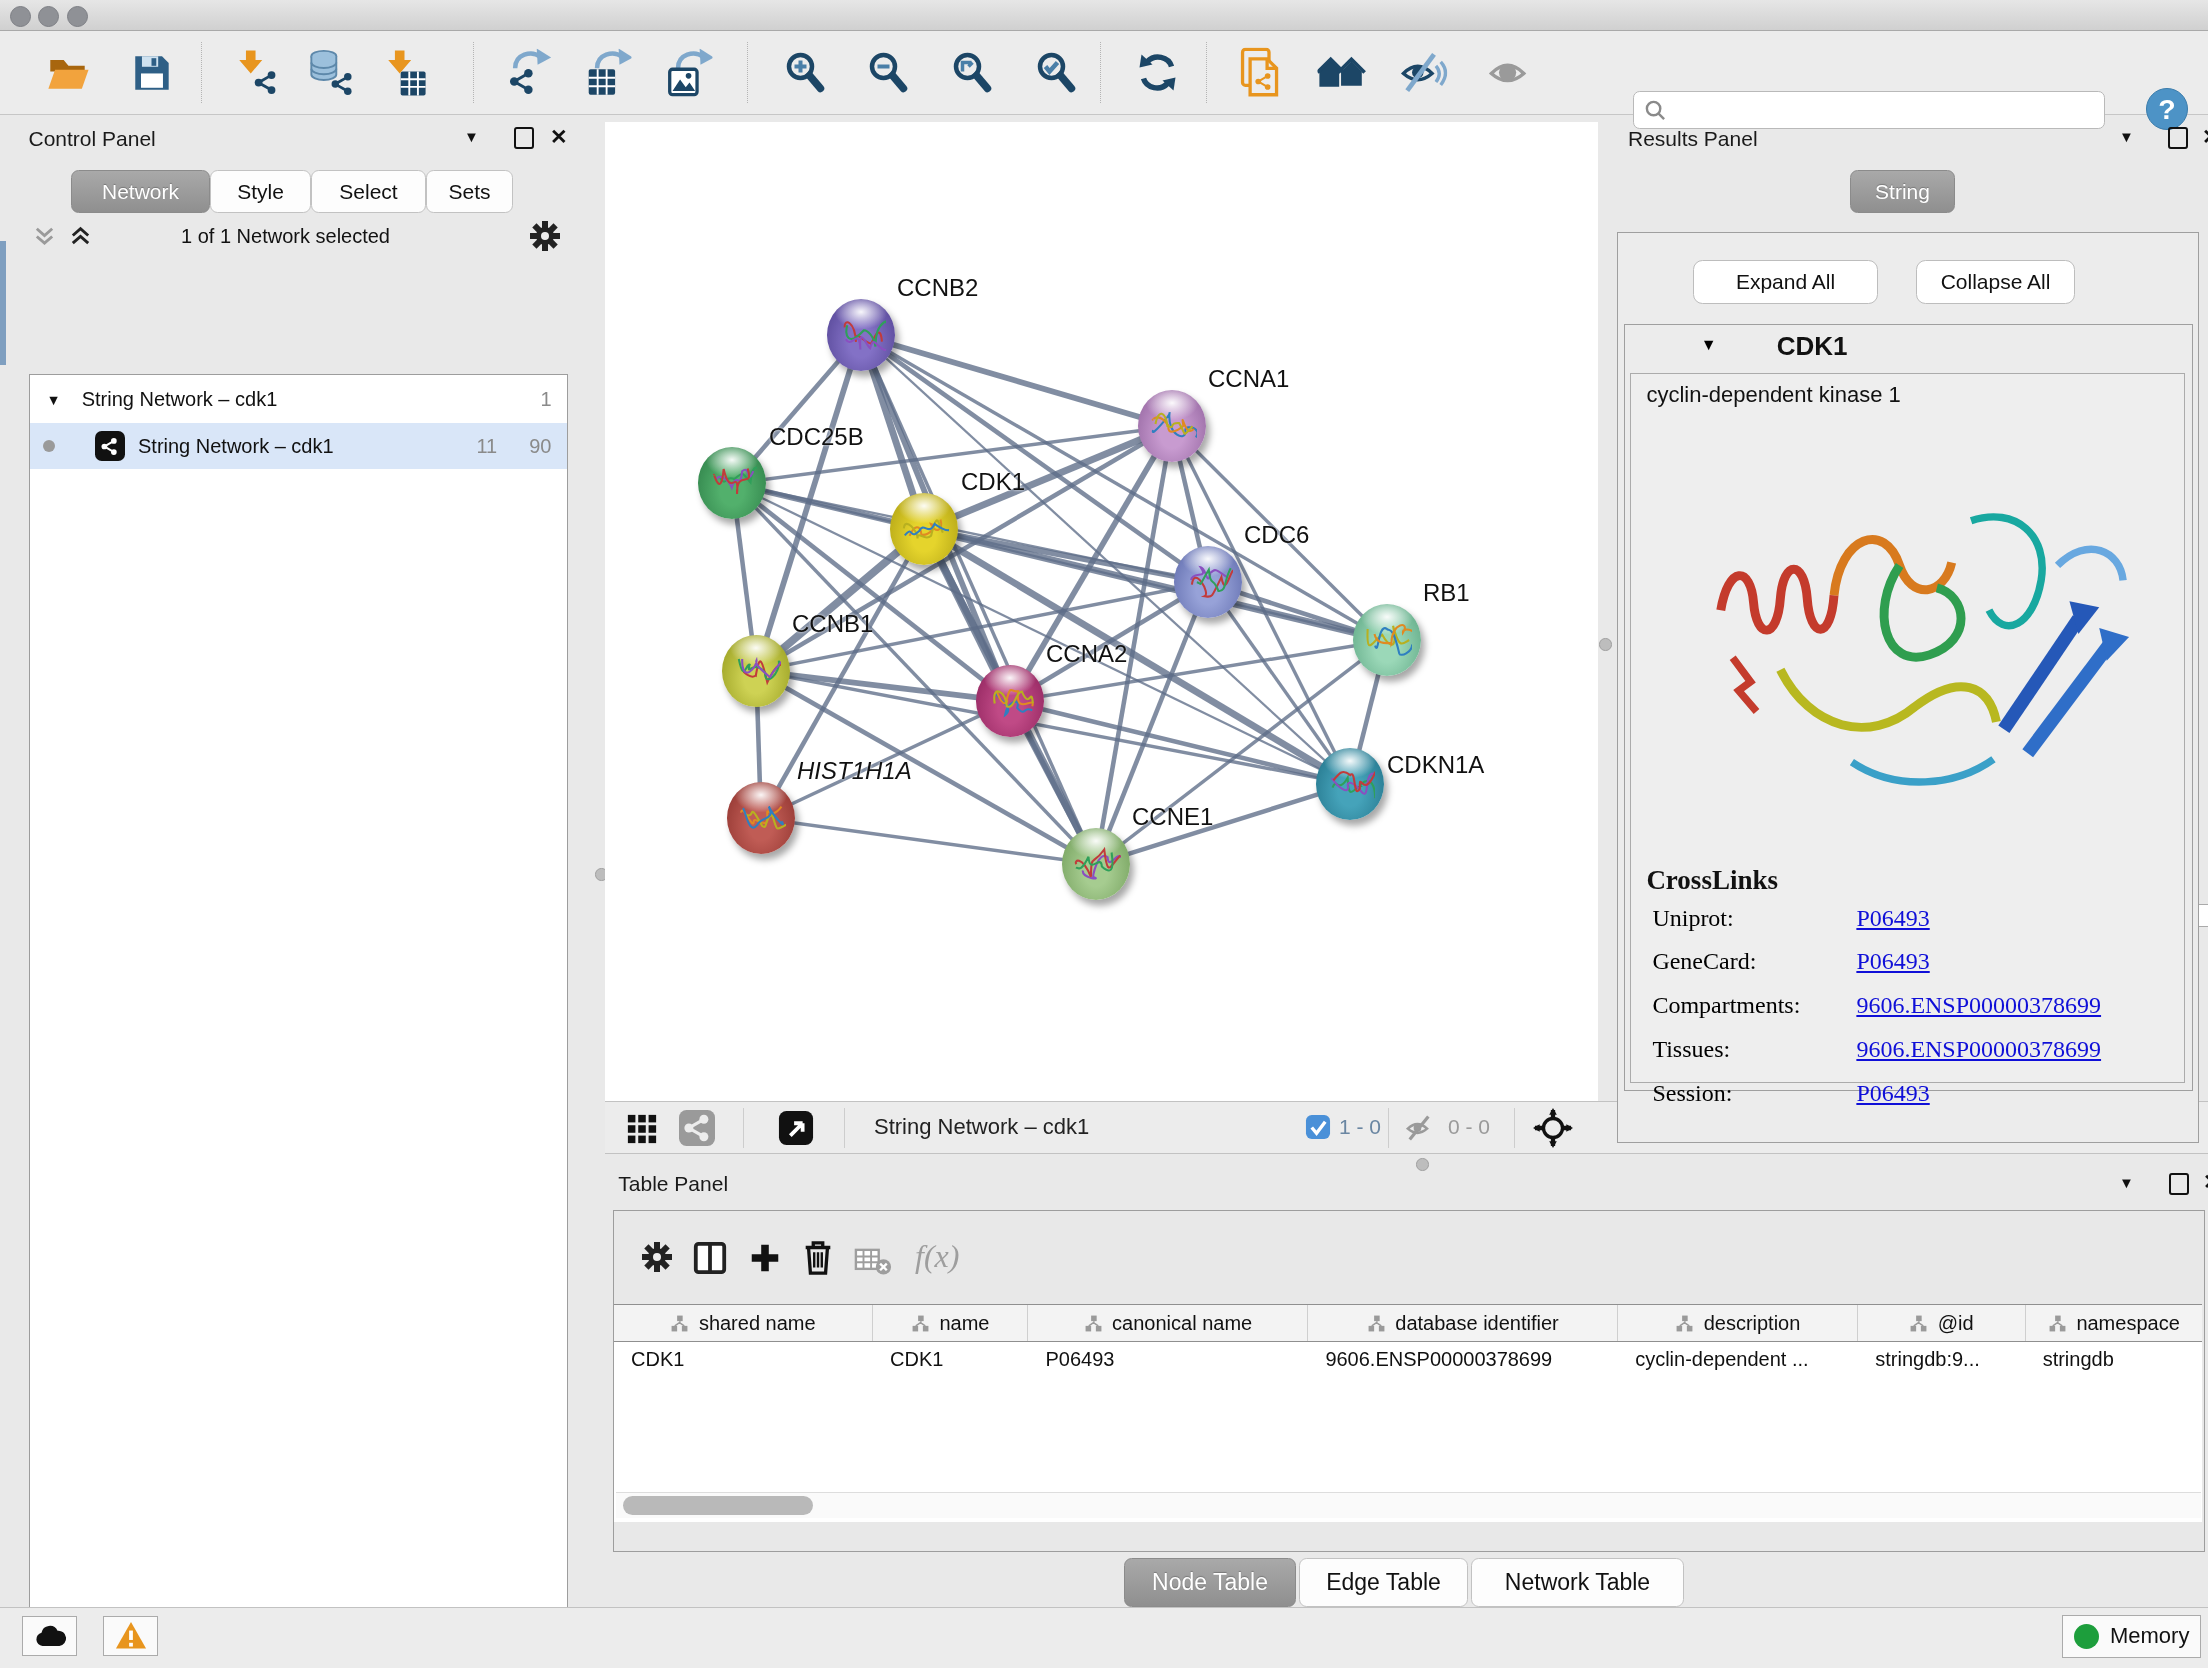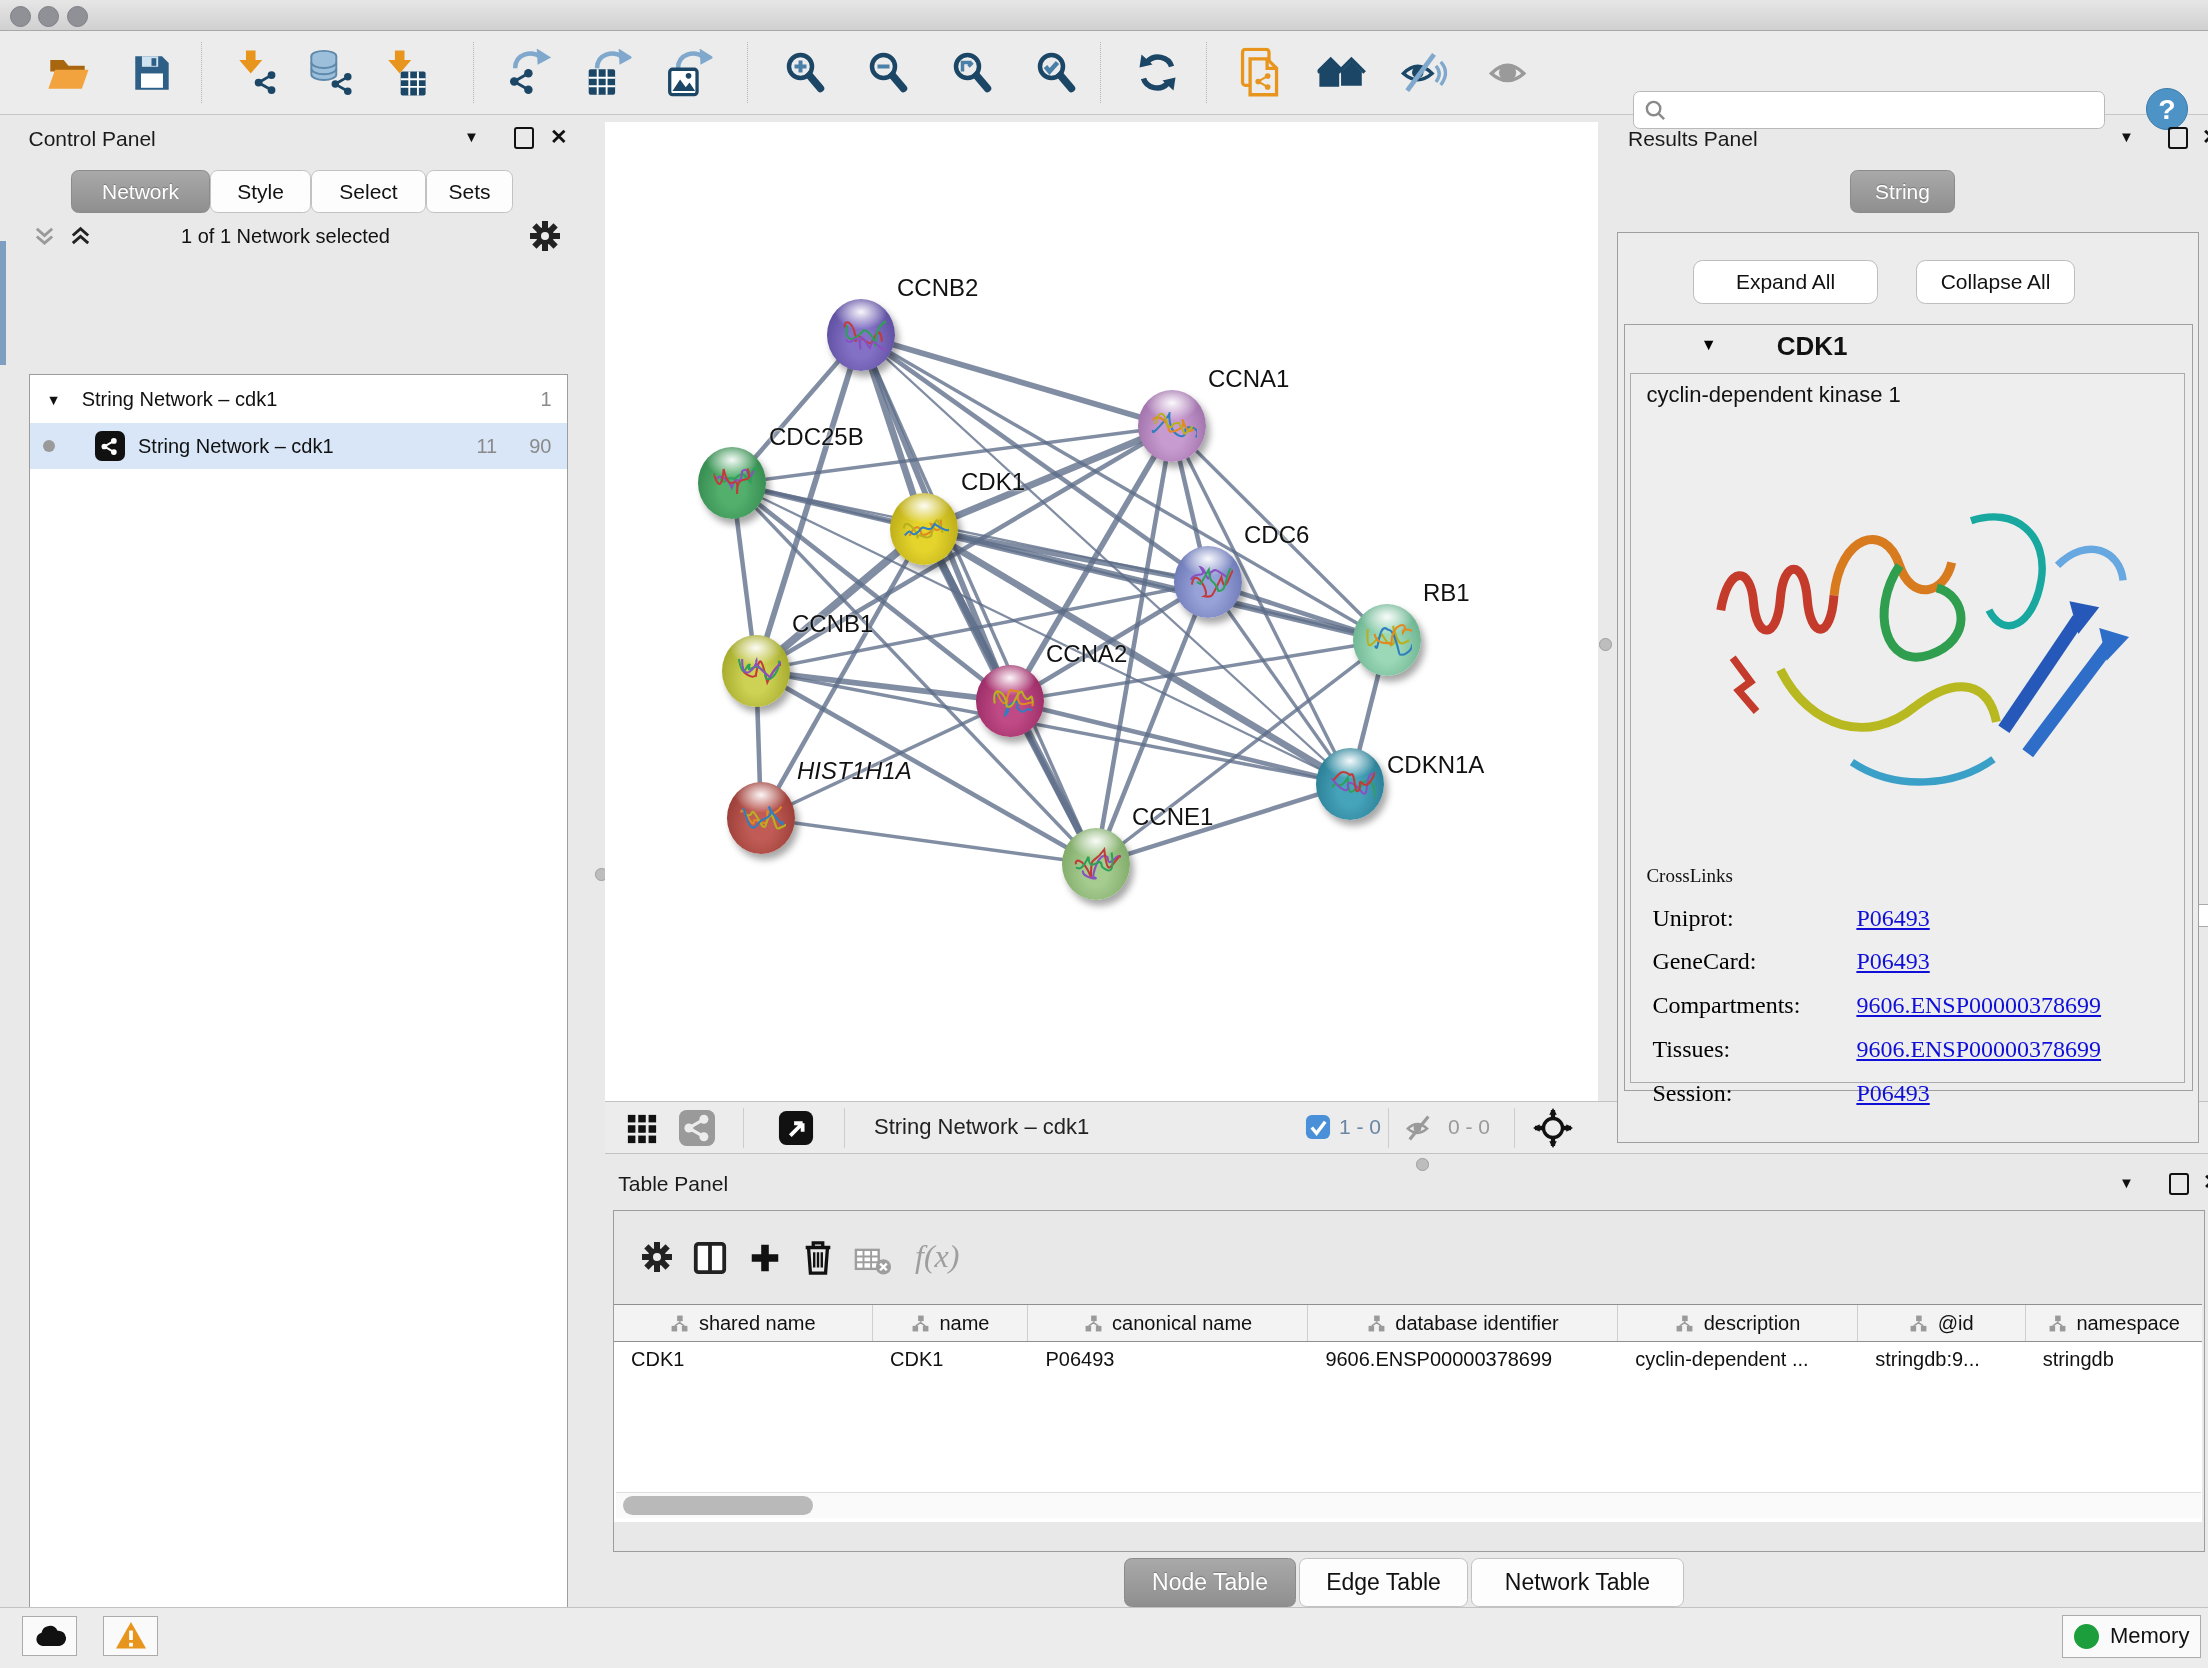--- a/index.html
+++ b/index.html
@@ -541,21 +541,21 @@
         <path d="M190 58 C220 48 242 68 237 98 C232 128 212 138 202 118" stroke="#18a8a0" stroke-width="5" fill="none"></path>
         <path d="M212 198 L262 124" stroke="#2558b8" stroke-width="9" fill="none"></path>
         <polygon points="256,112 276,116 262,134" fill="#2558b8"></polygon>
         <path d="M228 214 L282 142" stroke="#2f6ec8" stroke-width="9" fill="none"></path>
         <polygon points="276,130 296,136 281,152" fill="#2f6ec8"></polygon>
         <path d="M248 88 C268 68 290 78 292 98" stroke="#68a8e0" stroke-width="5" fill="none"></path>
         <path d="M30 150 l12 16 l-8 6 l12 14" stroke="#c43b2c" stroke-width="5" fill="none"></path>
         <path d="M110 220 C140 240 180 236 205 218" stroke="#3aa0c8" stroke-width="5" fill="none"></path>
       </svg>
 
-      <div class="abs serif" style="left:15px;top:491px;font-size:19px;font-weight:normal;color:#111">CrossLinks</div>
+      <div class="abs serif" style="left:15px;top:491px;font-size:27px;font-weight:bold;color:#111">CrossLinks</div>
 
       <div class="xl-row serif" style="top:531px">
         <span>Uniprot:</span>
         <a class="xl-link serif" href="#">P06493</a>
       </div>
       <div class="xl-row serif" style="top:574px">
         <span>GeneCard:</span>
         <a class="xl-link serif" href="#">P06493</a>
       </div>
       <div class="xl-row serif" style="top:618px">

